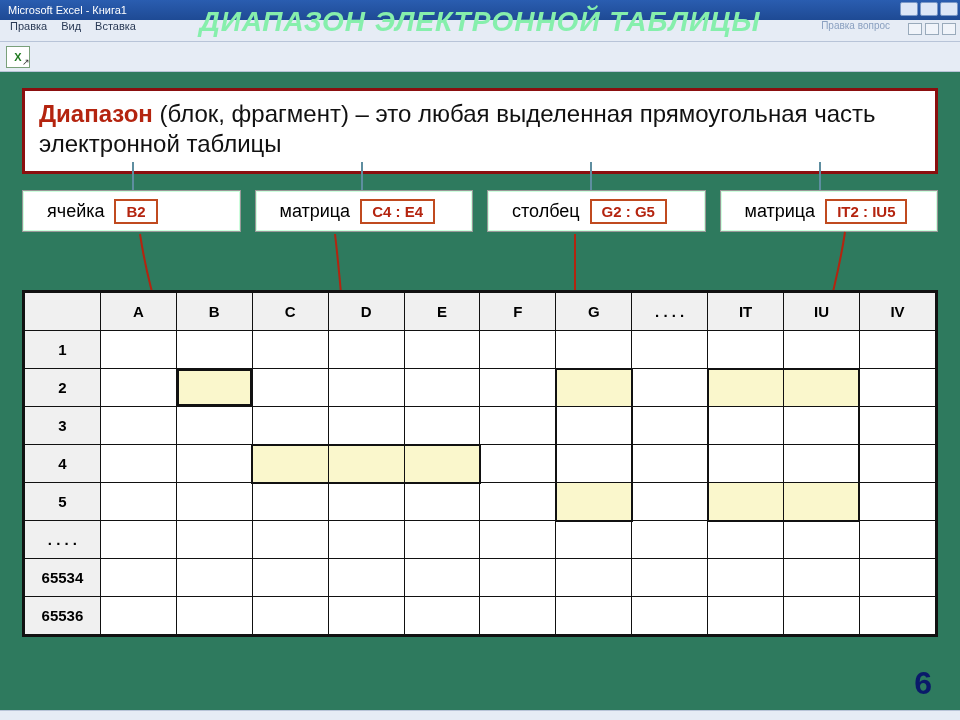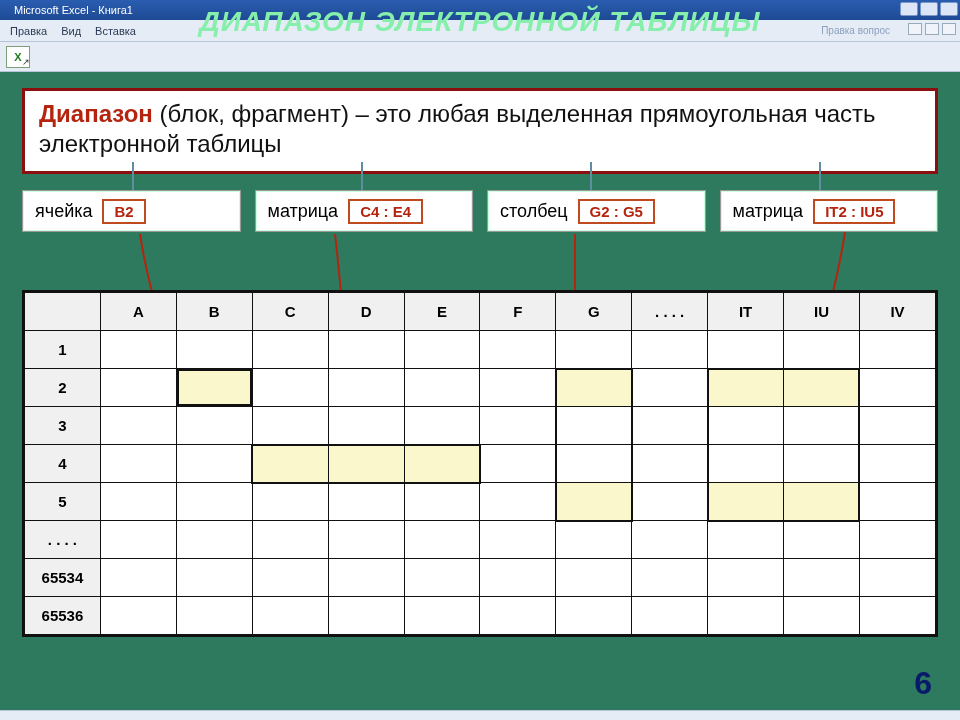--- a/index.html
+++ b/index.html
@@ -12,31 +12,30 @@
     position: relative;
     overflow: hidden;
   }
   
   .titlebar {
     height: 20px;
     background: linear-gradient(#2a5db0, #1e4a94);
     color: #fff;
     font-size: 11px;
     line-height: 20px;
-    padding: 0 14px;
+    padding: 0 8px;
     position: relative;
   }
   .titlebar .win-btns { position: absolute; right: 2px; top: 2px; display: flex; gap: 2px; }
   .win-btn { width: 18px; height: 14px; background: #dce6f7; border: 1px solid #7a98c8; border-radius: 2px; }
   .menubar {
     height: 22px;
     background: #e6ecf5;
     border-bottom: 1px solid #b8c4d8;
     display: flex;
-    align-items: center;
     gap: 14px;
     padding: 0 10px;
     font-size: 11px;
     color: #2a3a55;
     position: relative;
   }
   .menubar .doc-btns { position: absolute; right: 4px; top: 3px; display: flex; gap: 3px; }
   .doc-btn { width: 14px; height: 12px; background: #f0f4fa; border: 1px solid #9ab; }
   .search-hint { position: absolute; right: 70px; color: #8aa0c0; font-size: 10px; }
   .excel-icon-row {
@@ -96,21 +95,21 @@
     display: flex;
     gap: 14px;
   }
   .type-block {
     flex: 1;
     background: #fff;
     border: 1px solid #999;
     box-shadow: 0 0 0 1px #cfd inset;
     display: flex;
     align-items: center;
-    padding: 6px 12px;
+    padding: 6px 24px;
     gap: 10px;
     font-size: 18px;
     min-height: 42px;
   }
   .ref-box {
     border: 2px solid #c04a1f;
     background: #fff;
     color: #b4240f;
     font-weight: bold;
     padding: 2px 10px;

